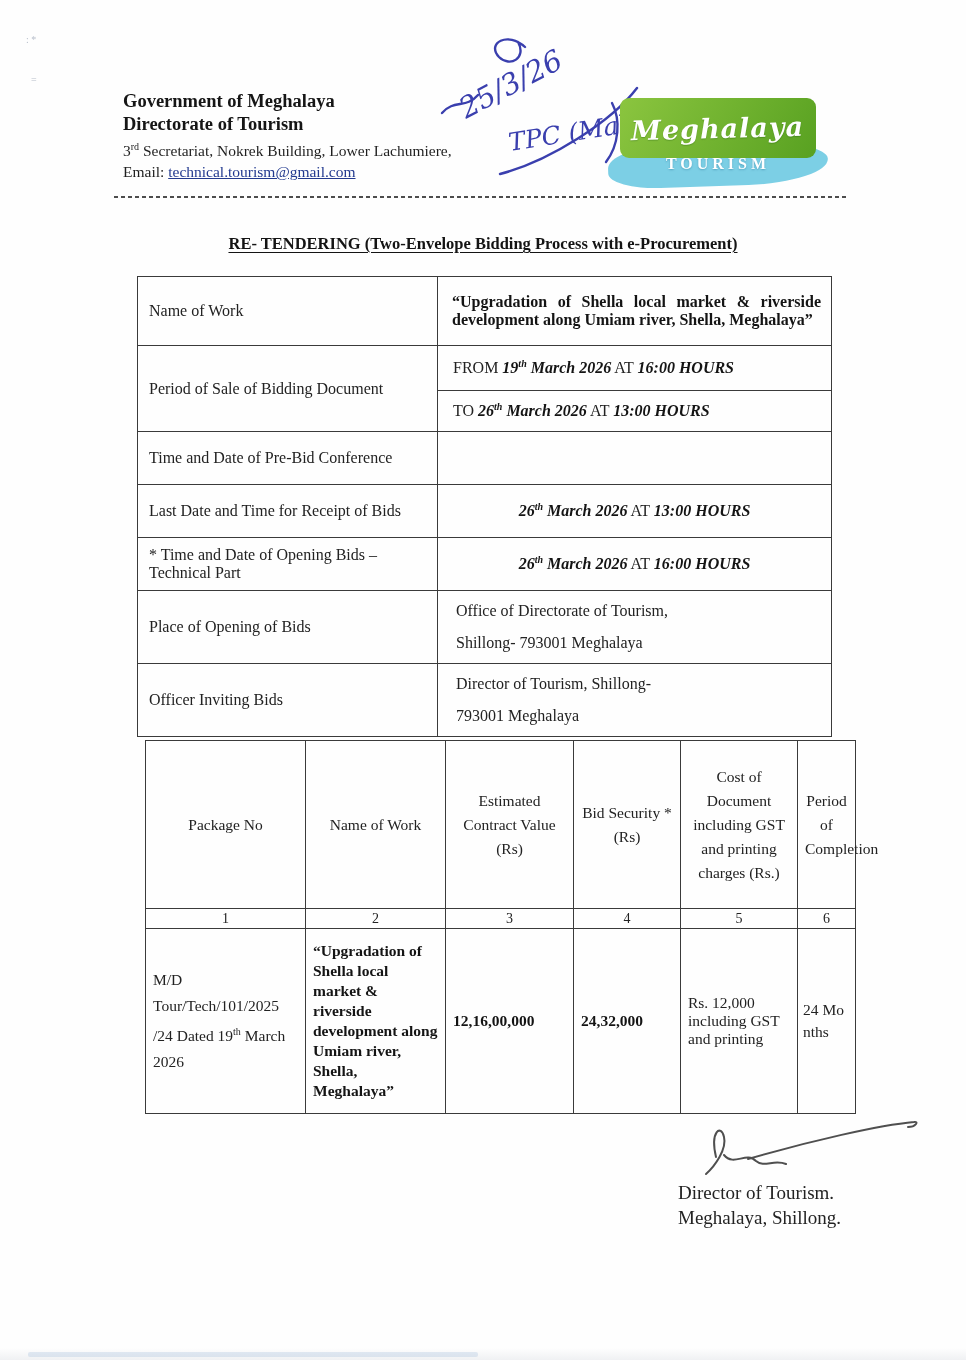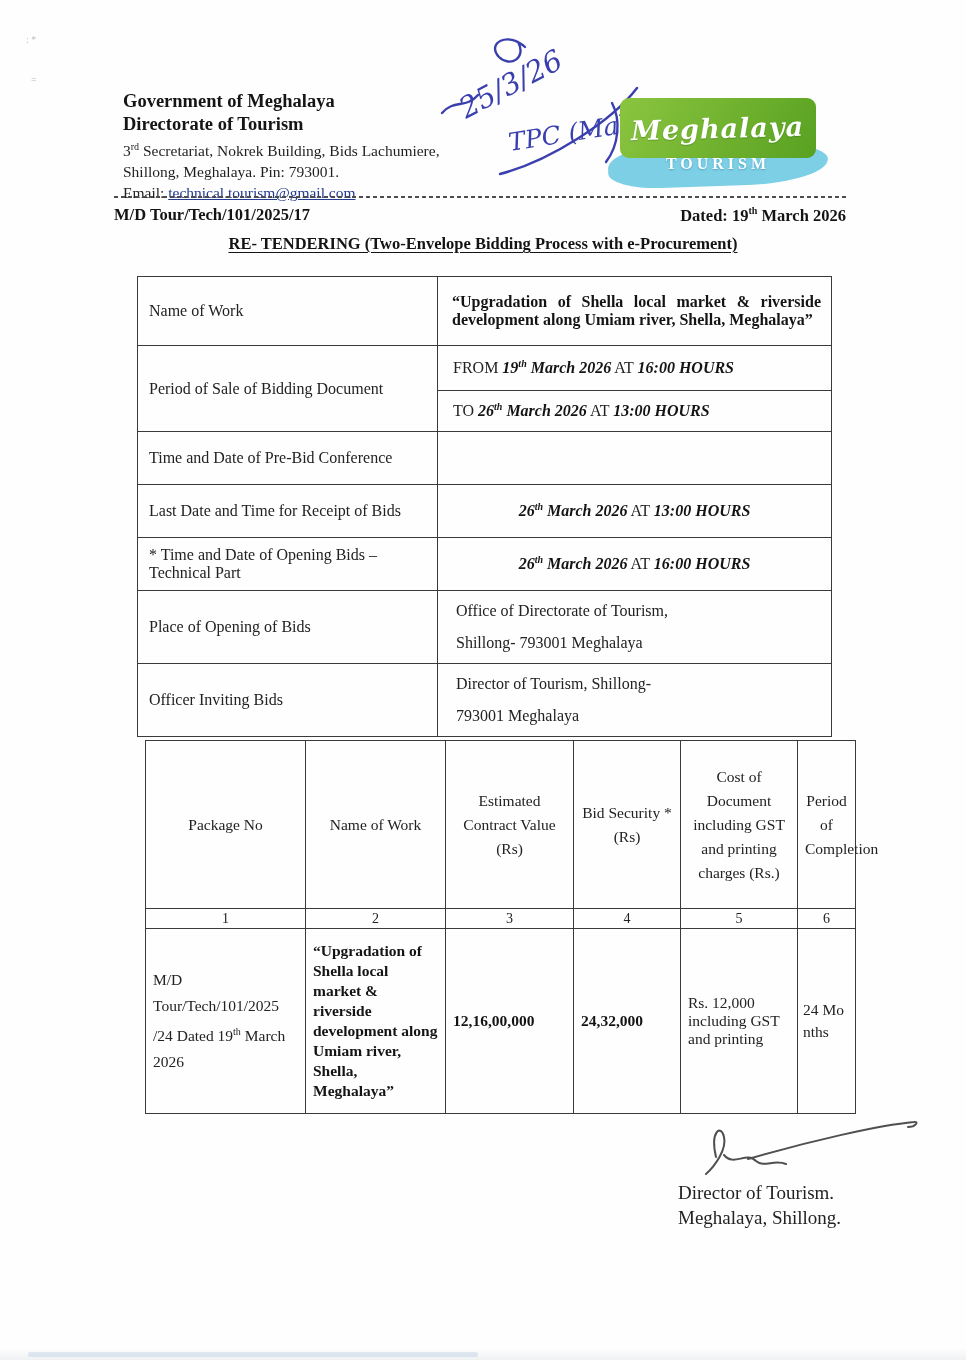--- a/index.html
+++ b/index.html
@@ -72,22 +72,21 @@
 <body>
 
 <div class="page">
 
   <span class="mark" style="left:26px; top:34px;">: *</span>
   <span class="mark" style="left:31px; top:74px;">=</span>
 
   <div class="hdr">
     <div class="org">Government of Meghalaya</div>
     <div class="org">Directorate of Tourism</div>
-    <div><span>3</span><sup>rd</sup><span> Secretariat, Nokrek Building, Bids Lachumiere,</span></div>
-    <div>Shillong, Meghalaya. Pin: 793001.</div>
+    <div><span>3</span><sup>rd</sup><span> Secretariat, Nokrek Building, Lower Lachumiere,</span></div>
     <div>
       <span>Email: </span><span class="email-link">technical.tourism@gmail.com</span>
     </div>
   </div>
 
   <svg class="hw" viewBox="0 0 215 158">
     <g fill="none" stroke="#3a3fae" stroke-width="2.4" stroke-linecap="round">
       <path d="M95 22 C78 6 56 18 69 32 C80 43 97 33 88 17"></path>
       <path d="M12 88 C24 74 36 84 48 70"></path>
       <path d="M182 78 C191 95 189 120 176 137"></path>
@@ -99,24 +98,20 @@
 
   <div class="logo">
     <div class="blob"></div>
     <div class="green">
       <span class="brand">Meghalaya</span>
     </div>
     <div class="sub">TOURISM</div>
   </div>
 
   <div class="dashline"></div>
-  <div class="refrow">
-    <span>M/D Tour/Tech/101/2025/17</span>
-    <span><span>Dated: </span><span>19</span><sup>th</sup><span> March 2026</span></span>
-  </div>
 
   <div class="doc-title"><span>RE- TENDERING (Two-Envelope Bidding Process with e-Procurement)</span></div>
 
   <table class="t1">
     <colgroup>
         <col style="width:300px">
         <col style="width:394px">
       </colgroup>
     <tbody>
         <tr style="height:69px">

